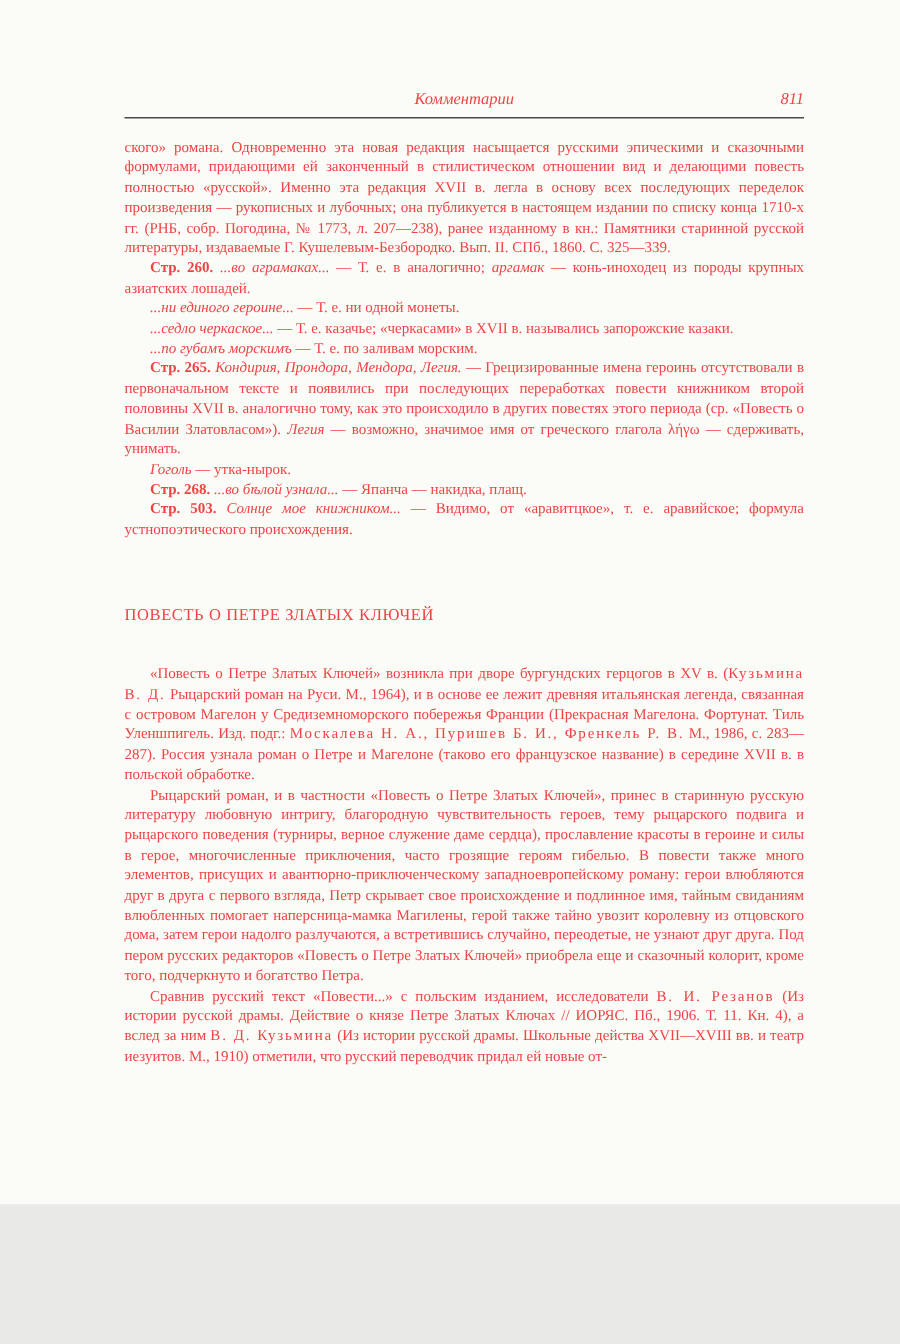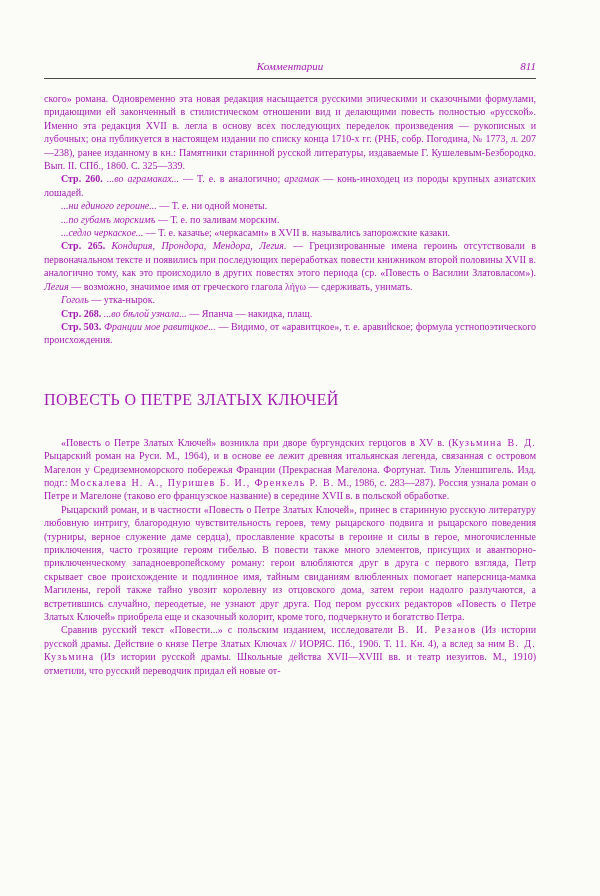--- a/index.html
+++ b/index.html
@@ -3,27 +3,27 @@
 <meta charset="utf-8">
 <style>
   html, body {
     margin: 0;
     padding: 0;
     background: #e9e9e7;
   }
   .page {
     position: relative;
     width: 600px;
-    height: 896px;
+    height: 803px;
     margin: 0 auto;
     background: #fbfbf8;
     box-sizing: border-box;
-    padding: 60px 64px 0 44px;
+    padding: 60px 64px 0 83px;
     font-family: "Liberation Serif", "DejaVu Serif", serif;
-    color: #a21caf;
+    color: #ef4444;
     overflow: hidden;
   }
   .header {
     position: relative;
     height: 16px;
     font-size: 11px;
     font-style: italic;
   }
   .running-title {
     position: absolute;
@@ -45,46 +45,46 @@
     text-align: justify;
     font-size: 10px;
     line-height: 13.4px;
   }
   .text-block p.para.ind { text-indent: 17px; }
   .it { font-style: italic; }
   .bd { font-weight: bold; }
   .sp { letter-spacing: 1.2px; }
   .section-heading {
     margin: 44px 0 27px 0;
-    font-size: 16px;
+    font-size: 11px;
     font-weight: 400;
     letter-spacing: 0.4px;
     text-align: left;
   }
 </style>
 </head>
 <body>
 
 <div class="page">
   <div class="header">
     <span class="running-title">Комментарии</span>
     <span class="pgnum">811</span>
   </div>
   <div class="rule"></div>
 
   <div class="text-block" id="commentary">
       <p class="para"><span>ского» романа. Одновременно эта новая редакция насыщается русскими эпическими и сказочными формулами, придающими ей законченный в стилистическом отношении вид и делающими повесть полностью «русской». Именно эта редакция XVII в. легла в основу всех последующих переделок произведения — рукописных и лубочных; она публикуется в настоящем издании по списку конца 1710-х гг. (РНБ, собр. Погодина, № 1773, л. 207—238), ранее изданному в кн.: Памятники старинной русской литературы, издаваемые Г. Кушелевым-Безбородко. Вып. II. СПб., 1860. С. 325—339.</span></p>
       <p class="para ind"><span class="bd">Стр. 260. </span><span class="it">...во аграмаках...</span><span> — Т. е. в аналогично; </span><span class="it">аргамак</span><span> — конь-иноходец из породы крупных азиатских лошадей.</span></p>
       <p class="para ind"><span class="it">...ни единого героине...</span><span> — Т. е. ни одной монеты.</span></p>
+      <p class="para ind"><span class="it">...седло черкаское...</span><span> — Т. е. казачье; «черкасами» в XVII в. назывались запорожские казаки.</span></p>
       <p class="para ind"><span class="it">...по губамъ морскимъ</span><span> — Т. е. по заливам морским.</span></p>
-      <p class="para ind"><span class="it">...седло черкаское...</span><span> — Т. е. казачье; «черкасами» в XVII в. назывались запорожские казаки.</span></p>
       <p class="para ind"><span class="bd">Стр. 265. </span><span class="it">Кондирия, Прондора, Мендора, Легия.</span><span> — Грецизированные имена героинь отсутствовали в первоначальном тексте и появились при последующих переработках повести книжником второй половины XVII в. аналогично тому, как это происходило в других повестях этого периода (ср. «Повесть о Василии Златовласом»). </span><span class="it">Легия</span><span> — возможно, значимое имя от греческого глагола λήγω — сдерживать, унимать.</span></p>
       <p class="para ind"><span class="it">Гоголь</span><span> — утка-нырок.</span></p>
       <p class="para ind"><span class="bd">Стр. 268. </span><span class="it">...во бѣлой узнала...</span><span> — Япанча — накидка, плащ.</span></p>
-      <p class="para ind"><span class="bd">Стр. 503. </span><span class="it">Франции мое равитцкое...</span><span> — Видимо, от «аравитцкое», т. е. аравийское; формула устнопоэтического происхождения.</span></p>
+      <p class="para ind"><span class="bd">Стр. 503. </span><span class="it">Солнце мое книжником...</span><span> — Видимо, от «аравитцкое», т. е. аравийское; формула устнопоэтического происхождения.</span></p>
     </div>
 
   <h2 class="section-heading">ПОВЕСТЬ О ПЕТРЕ ЗЛАТЫХ КЛЮЧЕЙ</h2>
 
   <div class="text-block" id="section-paragraphs">
       <p class="para ind"><span>«Повесть о Петре Златых Ключей» возникла при дворе бургундских герцогов в XV в. (</span><span class="sp">Кузьмина В. Д.</span><span> Рыцарский роман на Руси. М., 1964), и в основе ее лежит древняя итальянская легенда, связанная с островом Магелон у Средиземноморского побережья Франции (Прекрасная Магелона. Фортунат. Тиль Уленшпигель. Изд. подг.: </span><span class="sp">Москалева Н. А., Пуришев Б. И., Френкель Р. В.</span><span> М., 1986, с. 283—287). Россия узнала роман о Петре и Магелоне (таково его французское название) в середине XVII в. в польской обработке.</span></p>
       <p class="para ind"><span>Рыцарский роман, и в частности «Повесть о Петре Златых Ключей», принес в старинную русскую литературу любовную интригу, благородную чувствительность героев, тему рыцарского подвига и рыцарского поведения (турниры, верное служение даме сердца), прославление красоты в героине и силы в герое, многочисленные приключения, часто грозящие героям гибелью. В повести также много элементов, присущих и авантюрно-приключенческому западноевропейскому роману: герои влюбляются друг в друга с первого взгляда, Петр скрывает свое происхождение и подлинное имя, тайным свиданиям влюбленных помогает наперсница-мамка Магилены, герой также тайно увозит королевну из отцовского дома, затем герои надолго разлучаются, а встретившись случайно, переодетые, не узнают друг друга. Под пером русских редакторов «Повесть о Петре Златых Ключей» приобрела еще и сказочный колорит, кроме того, подчеркнуто и богатство Петра.</span></p>
       <p class="para ind"><span>Сравнив русский текст «Повести...» с польским изданием, исследователи </span><span class="sp">В. И. Резанов</span><span> (Из истории русской драмы. Действие о князе Петре Златых Ключах // ИОРЯС. Пб., 1906. Т. 11. Кн. 4), а вслед за ним </span><span class="sp">В. Д. Кузьмина</span><span> (Из истории русской драмы. Школьные действа XVII—XVIII вв. и театр иезуитов. М., 1910) отметили, что русский переводчик придал ей новые от-</span></p>
     </div>
 </div>

